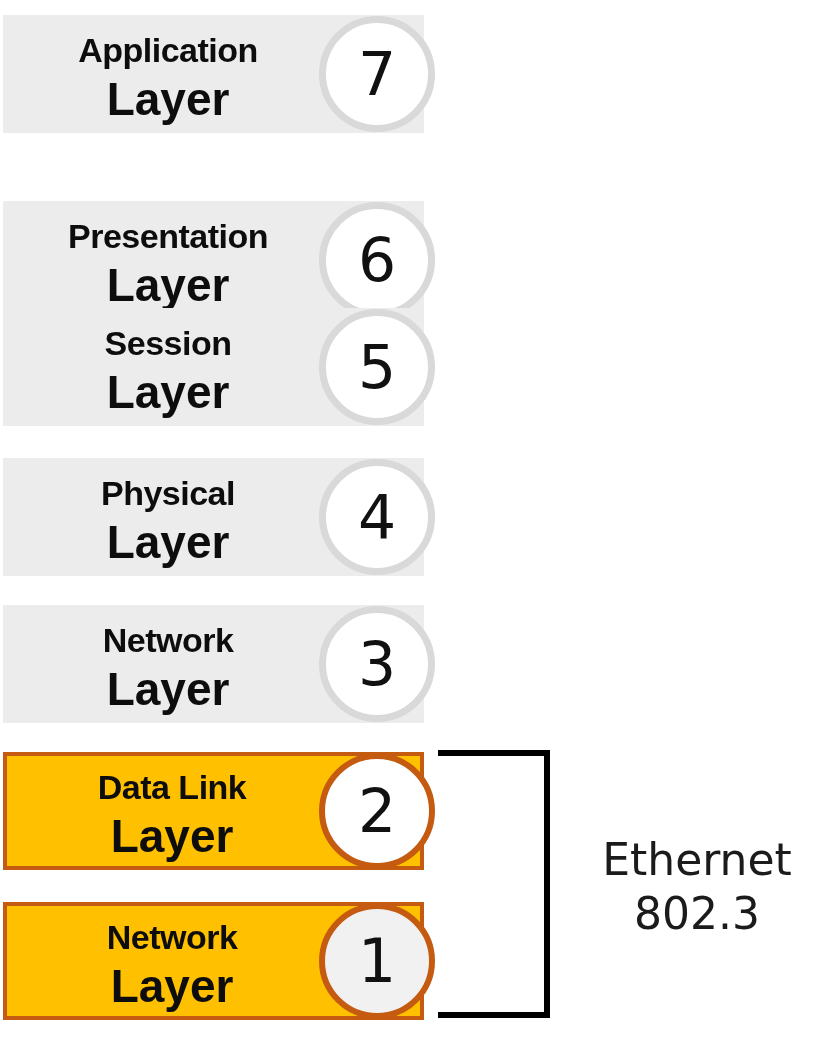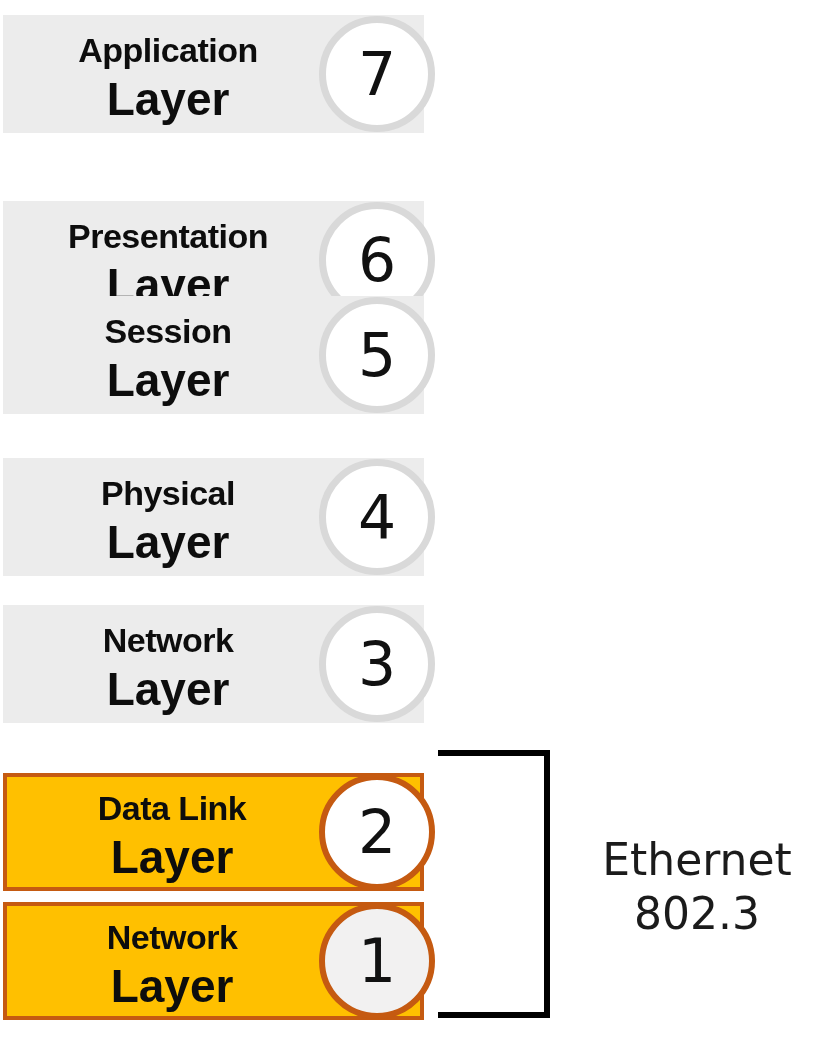--- a/index.html
+++ b/index.html
@@ -16,24 +16,24 @@
     font-family: "Liberation Sans", sans-serif;
   }
   .layer-row {
     position: absolute;
     left: 0;
     width: 560px;
     height: 118px;
   }
   .r0 { top: 15px; }
   .r1 { top: 153px; margin-top: 48px; }
-  .r2 { top: 296px; }
+  .r2 { top: 308px; }
   .r3 { top: 458px; }
   .r4 { top: 605px; }
-  .r5 { top: 752px; margin-top: 21px; }
+  .r5 { top: 752px; }
   .r6 { top: 902px; }
 
   .layer-box {
     position: absolute;
     left: 3px;
     top: 0;
     width: 421px;
     height: 118px;
     background: var(--plain-box-fill, #ececec);
     box-sizing: border-box;

